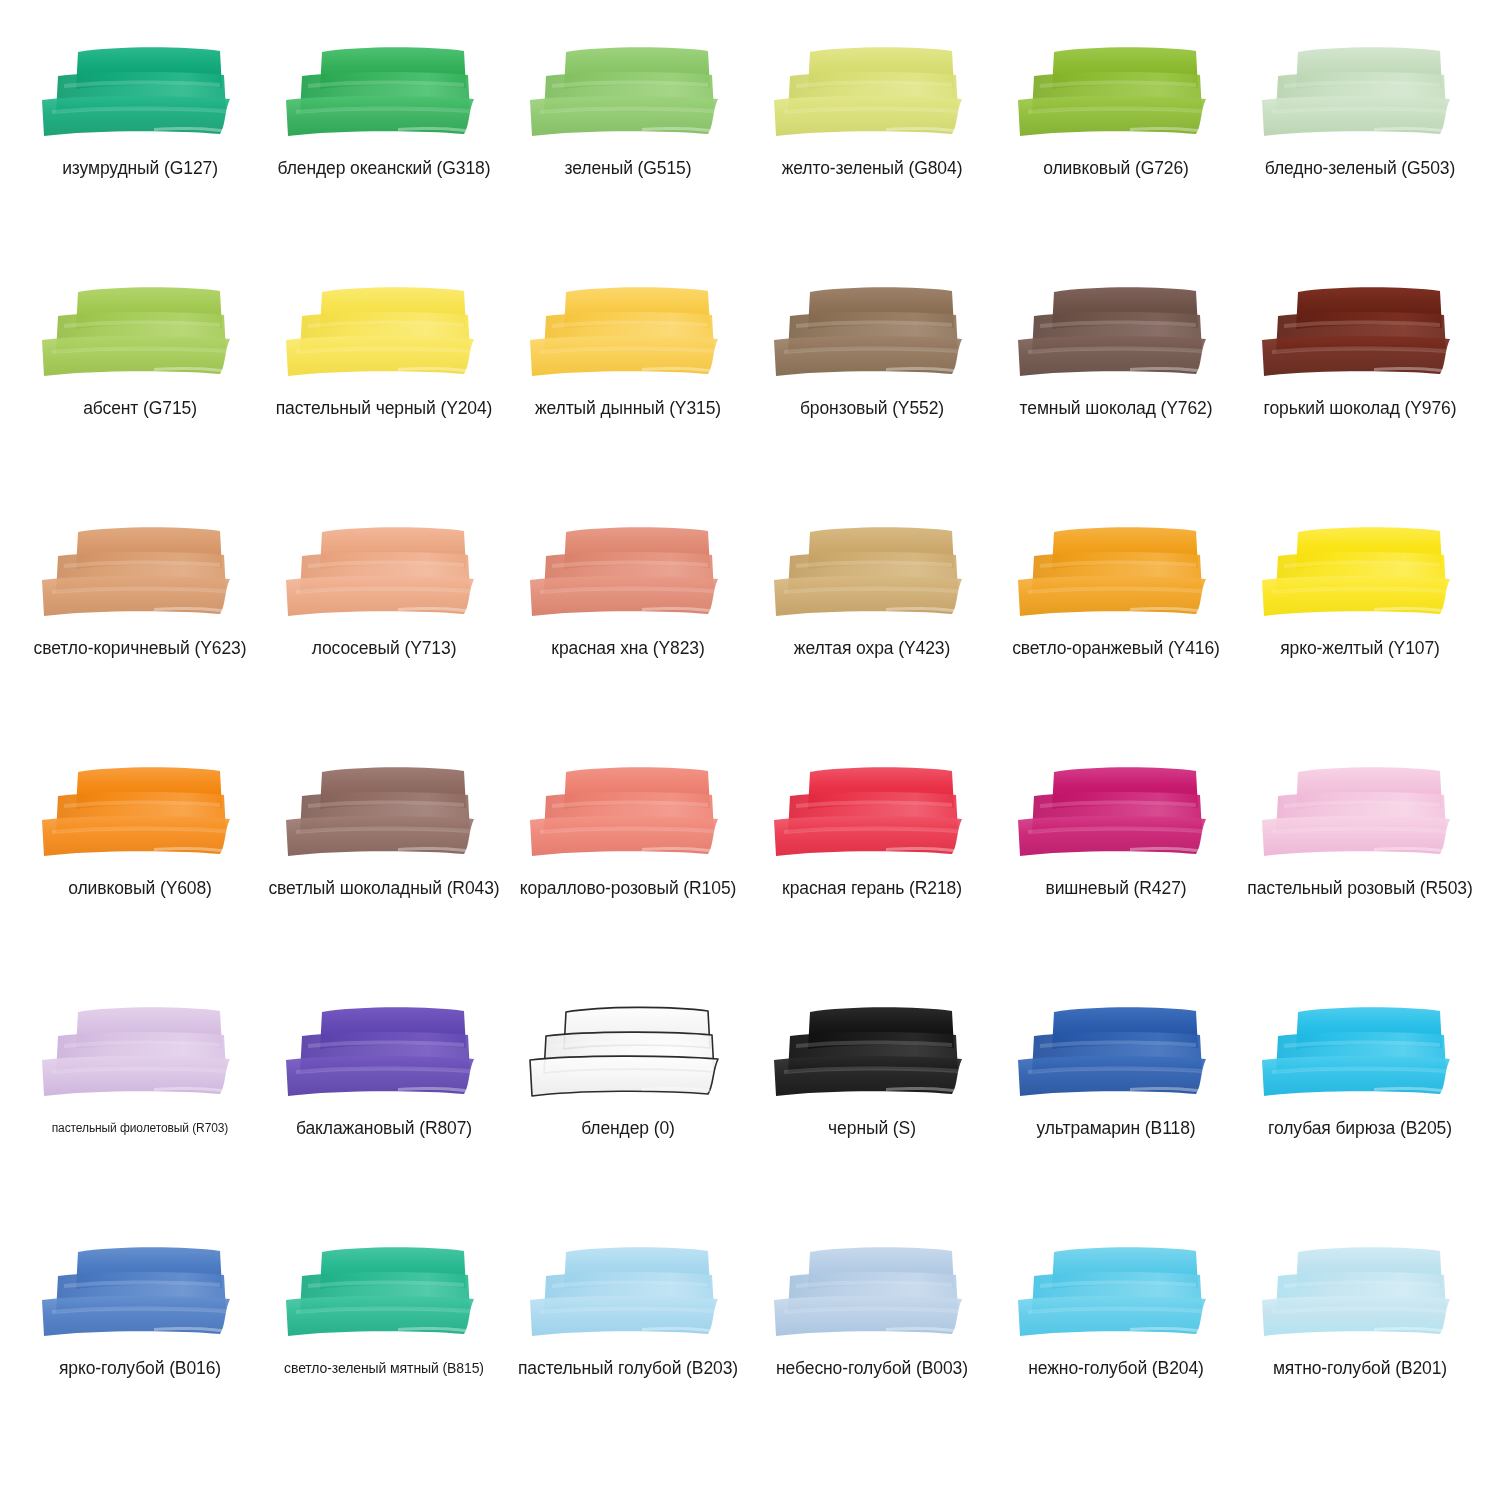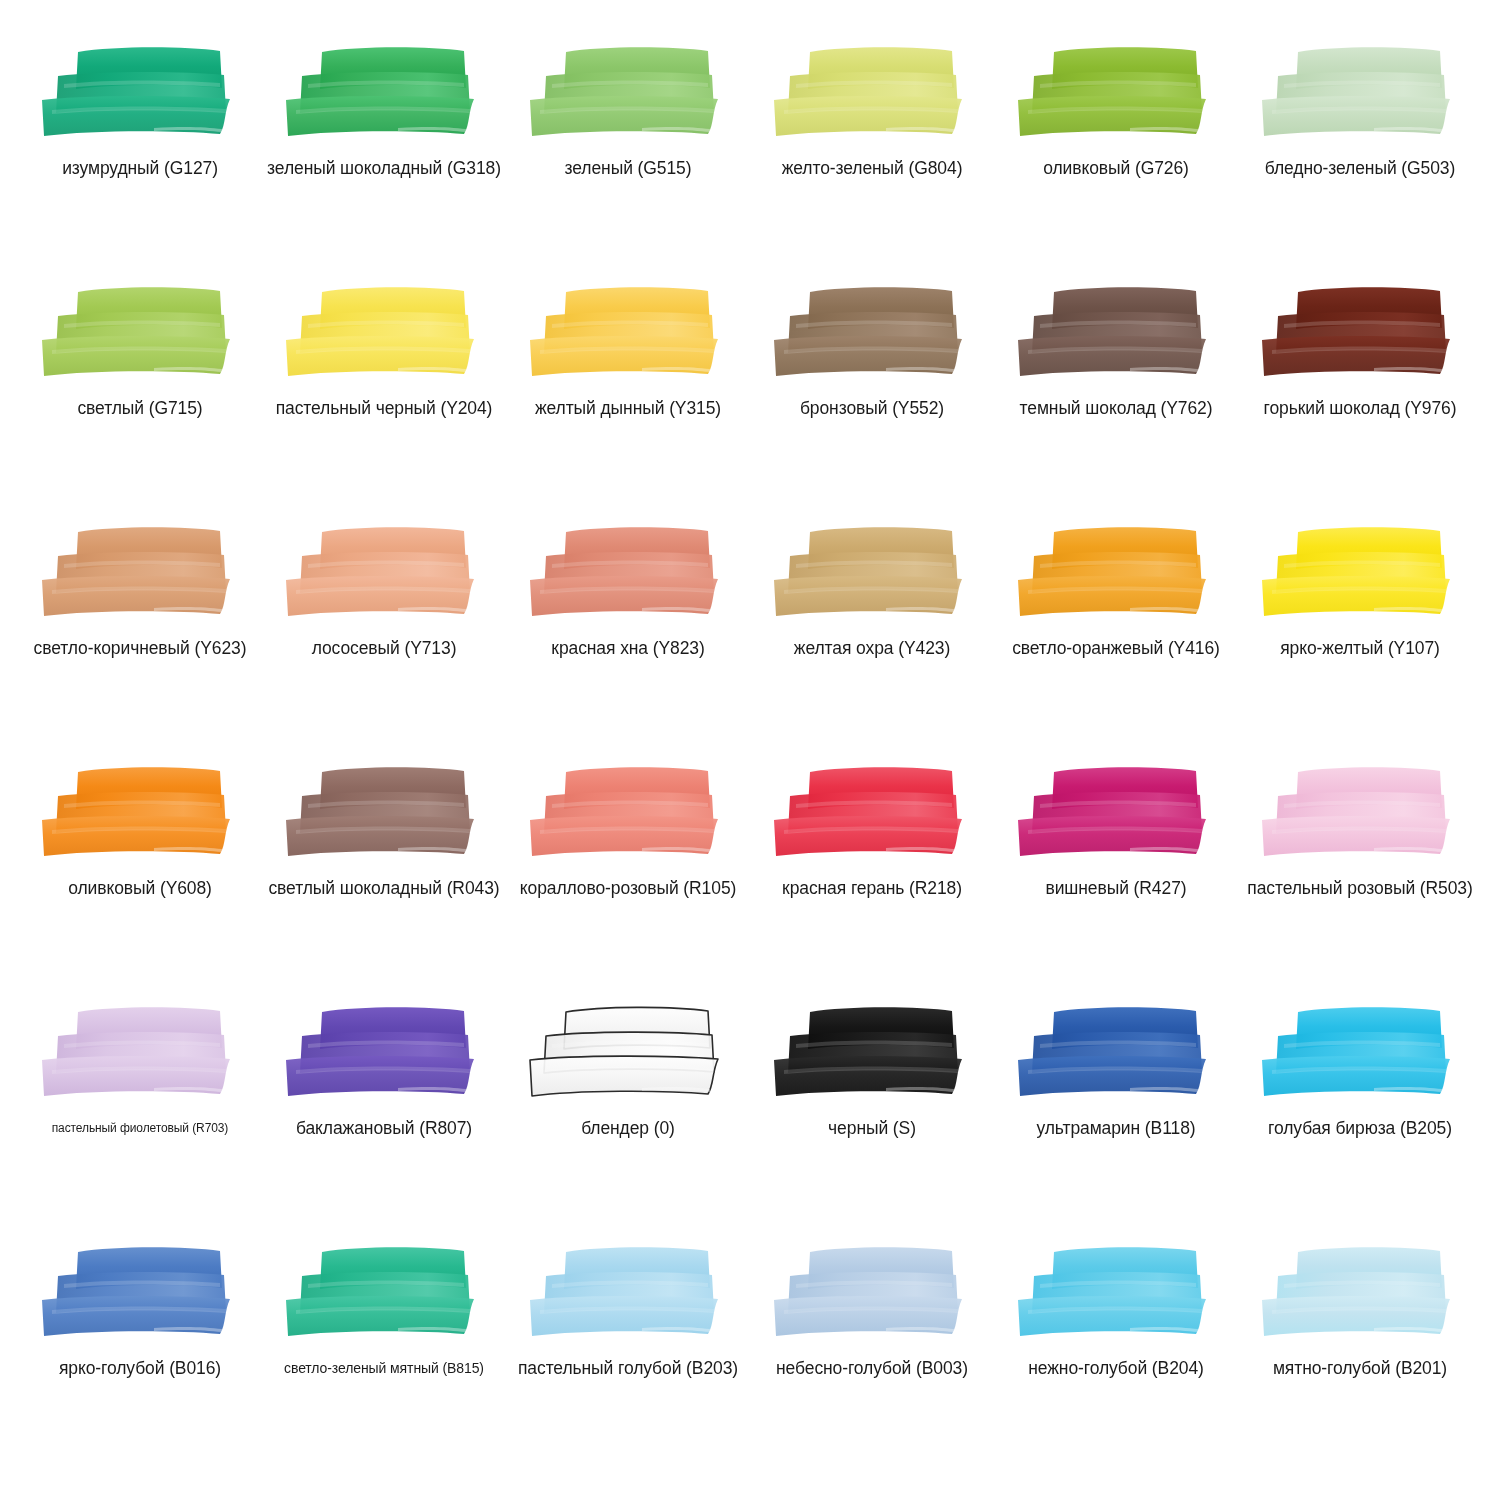--- a/index.html
+++ b/index.html
@@ -119,21 +119,21 @@
     <g>
       <path d="M44,8 C 80,2 150,2 186,7 L 188,44 C 150,40 80,40 42,45 Z" fill="url(#g1a)" stroke="none" stroke-width="0" stroke-linejoin="round"></path>
       <path d="M24,32 C 66,27 150,27 190,31 L 192,68 C 150,64 66,64 22,69 Z" fill="url(#g1b)" fill-opacity="0.92" stroke="none" stroke-width="0" stroke-linejoin="round"></path>
       <path d="M8,56 C 52,51 146,51 196,55 C 190,68 192,80 186,90 C 140,86 56,86 10,92 Z" fill="url(#g1a)" fill-opacity="0.93" stroke="none" stroke-width="0" stroke-linejoin="round"></path>
       <path d="M30,40 C 80,35 140,36 186,39 L 186,43 C 140,40 80,39 30,44 Z" fill="#ffffff" fill-opacity="0.17"></path>
       <path d="M18,66 C 70,61 150,62 192,65 L 192,69 C 150,66 70,65 18,70 Z" fill="#ffffff" fill-opacity="0.15"></path>
       <path d="M120,84 C 150,82 172,83 188,85 L 188,88 C 170,86 150,85 120,87 Z" fill="#ffffff" fill-opacity="0.35"></path>
     </g>
   </svg>
         </div>
-        <div class="swatch-label">зеленый шоколадный (G318)</div>
+        <div class="swatch-label">блендер океанский (G318)</div>
       </div>
       <div class="swatch-cell">
         <div class="stroke-art">
   <svg viewBox="0 0 212 96" xmlns="http://www.w3.org/2000/svg">
     <defs>
       <linearGradient id="g2a" x1="0" y1="0" x2="0" y2="1">
         <stop offset="0%" stop-color="#9dd27d"></stop>
         <stop offset="45%" stop-color="#8cc76a"></stop>
         <stop offset="100%" stop-color="#7dbb5c"></stop>
       </linearGradient>
@@ -261,21 +261,21 @@
     <g>
       <path d="M44,8 C 80,2 150,2 186,7 L 188,44 C 150,40 80,40 42,45 Z" fill="url(#g6a)" stroke="none" stroke-width="0" stroke-linejoin="round"></path>
       <path d="M24,32 C 66,27 150,27 190,31 L 192,68 C 150,64 66,64 22,69 Z" fill="url(#g6b)" fill-opacity="0.92" stroke="none" stroke-width="0" stroke-linejoin="round"></path>
       <path d="M8,56 C 52,51 146,51 196,55 C 190,68 192,80 186,90 C 140,86 56,86 10,92 Z" fill="url(#g6a)" fill-opacity="0.93" stroke="none" stroke-width="0" stroke-linejoin="round"></path>
       <path d="M30,40 C 80,35 140,36 186,39 L 186,43 C 140,40 80,39 30,44 Z" fill="#ffffff" fill-opacity="0.17"></path>
       <path d="M18,66 C 70,61 150,62 192,65 L 192,69 C 150,66 70,65 18,70 Z" fill="#ffffff" fill-opacity="0.15"></path>
       <path d="M120,84 C 150,82 172,83 188,85 L 188,88 C 170,86 150,85 120,87 Z" fill="#ffffff" fill-opacity="0.35"></path>
     </g>
   </svg>
         </div>
-        <div class="swatch-label">светлый (G715)</div>
+        <div class="swatch-label">абсент (G715)</div>
       </div>
       <div class="swatch-cell">
         <div class="stroke-art">
   <svg viewBox="0 0 212 96" xmlns="http://www.w3.org/2000/svg">
     <defs>
       <linearGradient id="g7a" x1="0" y1="0" x2="0" y2="1">
         <stop offset="0%" stop-color="#faea70"></stop>
         <stop offset="45%" stop-color="#f7e34f"></stop>
         <stop offset="100%" stop-color="#f0d93c"></stop>
       </linearGradient>

